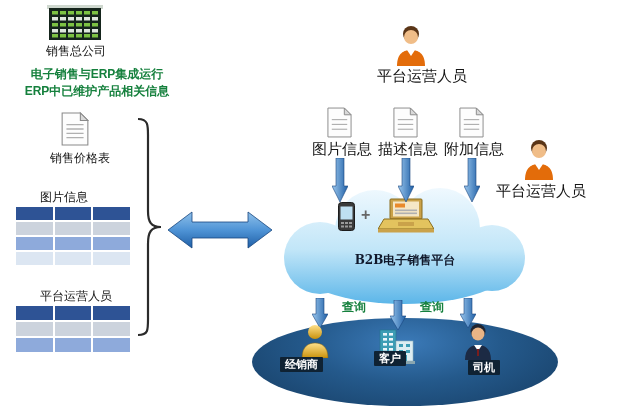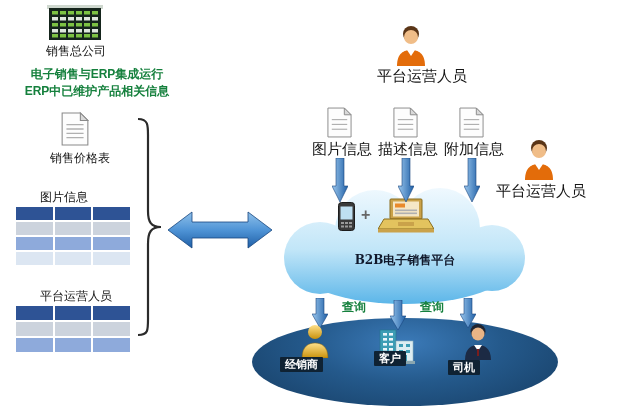--- a/index.html
+++ b/index.html
@@ -305,15 +305,15 @@
   </svg>
   <div class="actor-label" style="left:374px;top:351px">客户</div>
 
   <svg class="abs" style="left:462px;top:324px" width="32" height="36" viewBox="0 0 32 36">
     <circle cx="16" cy="7.5" r="7.5" fill="#1f2430"></circle>
     <circle cx="16" cy="10" r="6.5" fill="#e8b486"></circle>
     <path d="M3,36 C3,24 10,21 16,21 C22,21 29,24 29,36 Z" fill="#1c2a44"></path>
     <path d="M12,21 L16,27 L20,21 Z" fill="#ffffff"></path>
     <rect x="15" y="25" width="2" height="7" fill="#7a1d1d"></rect>
   </svg>
-  <div class="actor-label" style="left:448px;top:360px">司机</div>
+  <div class="actor-label" style="left:468px;top:360px">司机</div>
 
 </div>
 
 </body></html>

